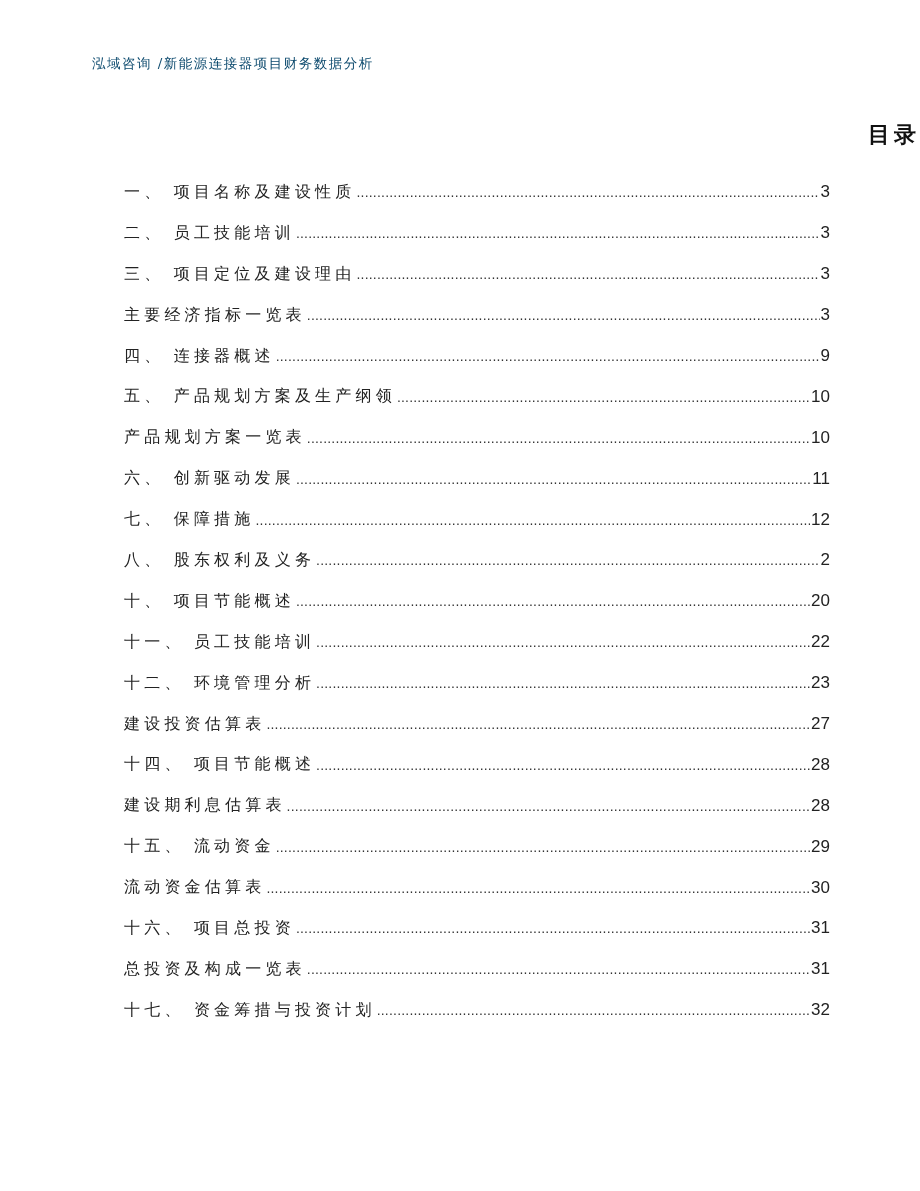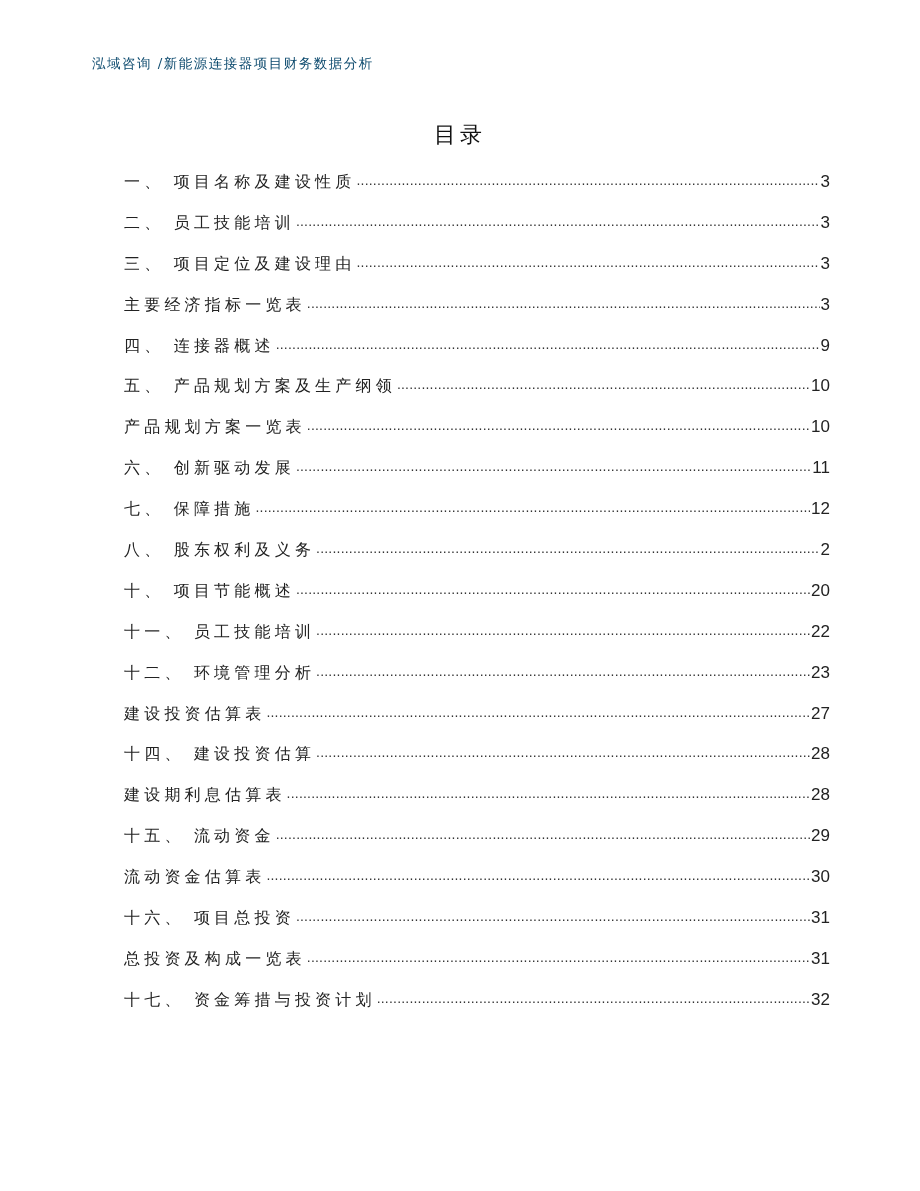--- a/index.html
+++ b/index.html
@@ -22,38 +22,38 @@
       font-size: 13.5px;
       letter-spacing: 1.5px;
       color: #0c4a6e;
       font-family: "DejaVu Serif", serif;
     }
     .toc-title {
       position: absolute;
       left: 0;
       width: 920px;
       top: 120px;
-      text-align: center;
+      text-align: right;
       font-size: 22px;
-      font-weight: normal;
+      font-weight: bold;
       letter-spacing: 4px;
       color: #111111;
     }
     .toc-list {
       position: absolute;
       left: 124px;
       top: 172px;
       width: 706px;
       margin: 0;
       padding: 0;
       list-style: none;
     }
     .toc-entry {
       display: flex;
-      align-items: flex-start;
+      align-items: center;
       height: 40.9px;
       font-size: 16px;
       color: #222222;
     }
     .toc-label {
       white-space: nowrap;
       letter-spacing: 4.2px;
       font-family: "DejaVu Serif", serif;
     }
     .toc-leader {
@@ -149,21 +149,21 @@
       <span class="toc-label">十二、 环境管理分析</span>
       <span class="toc-leader"></span>
       <span class="toc-page">23</span>
     </li>
   <li class="toc-entry">
       <span class="toc-label">建设投资估算表</span>
       <span class="toc-leader"></span>
       <span class="toc-page">27</span>
     </li>
   <li class="toc-entry">
-      <span class="toc-label">十四、 建设投资估算</span>
+      <span class="toc-label">十四、 项目节能概述</span>
       <span class="toc-leader"></span>
       <span class="toc-page">28</span>
     </li>
   <li class="toc-entry">
       <span class="toc-label">建设期利息估算表</span>
       <span class="toc-leader"></span>
       <span class="toc-page">28</span>
     </li>
   <li class="toc-entry">
       <span class="toc-label">十五、 流动资金</span>

